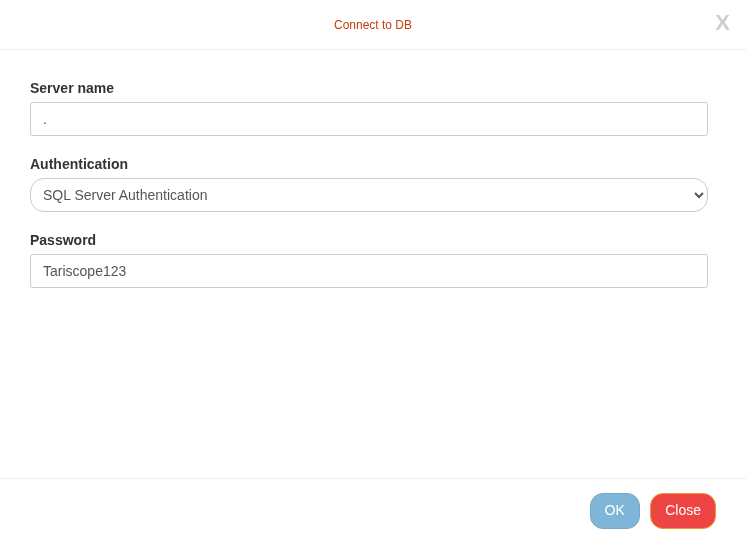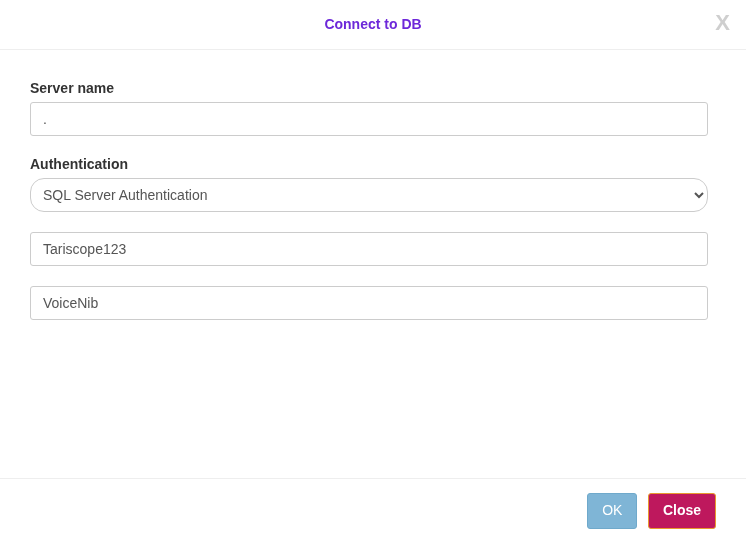--- a/index.html
+++ b/index.html
@@ -21,23 +21,23 @@
       display: flex;
       flex-direction: column;
     }
     .modal-header {
       position: relative;
       padding: 15px 0 16px 0;
       text-align: center;
       border-bottom: 1px solid #eee;
     }
     .modal-title {
-      font-size: 14px;
-      font-weight: 700;
-      color: #6d28d9;
+      font-size: 12px;
+      font-weight: 400;
+      color: #c2410c;
     }
     .close-x {
       position: absolute;
       right: 16px;
       top: 10px;
       font-size: 22px;
       font-weight: bold;
       color: #cfcfcf;
       cursor: pointer;
       font-family: Arial, sans-serif;
@@ -77,35 +77,34 @@
       border-top: 1px solid #eee;
       padding: 14px 30px 18px 30px;
       text-align: right;
       margin: 0 0px;
     }
     .btn {
       display: inline-block;
       padding: 7px 14px;
       font-size: 14px;
       line-height: 1.4;
-      border-radius: 3px;
+      border-radius: 13px;
       border: 1px solid transparent;
       cursor: pointer;
       color: #fff;
       margin-left: 6px;
       font-family: inherit;
     }
     .btn-ok {
       background-color: #7fb5d6;
       border-color: #6fa9cb;
     }
     .btn-close {
-      background-color: #be185d;
+      background-color: #ef4444;
       border-color: #e8992e;
-      font-weight: bold;
     }
   </style>
 </head>
 <body>
 
 <div class="modal">
 
   <div class="modal-header">
     <span class="modal-title">Connect to DB</span>
     <span class="close-x">X</span>
@@ -122,25 +121,25 @@
       <label class="form-label">Authentication</label>
       <select class="form-control">
         <option>SQL Server Authentication</option>
       </select>
     </div>
 
     <div class="form-group">
     </div>
 
     <div class="form-group">
+      <label class="form-label">Password</label>
       <input type="text" class="form-control" value="Tariscope123" style="">
     </div>
 
     <div class="form-group">
-      <input type="text" class="form-control" value="VoiceNib" style="">
     </div>
 
   </div>
 
   <div class="modal-footer">
     <button class="btn btn-ok">OK</button>
     <button class="btn btn-close">Close</button>
   </div>
 
 </div>

